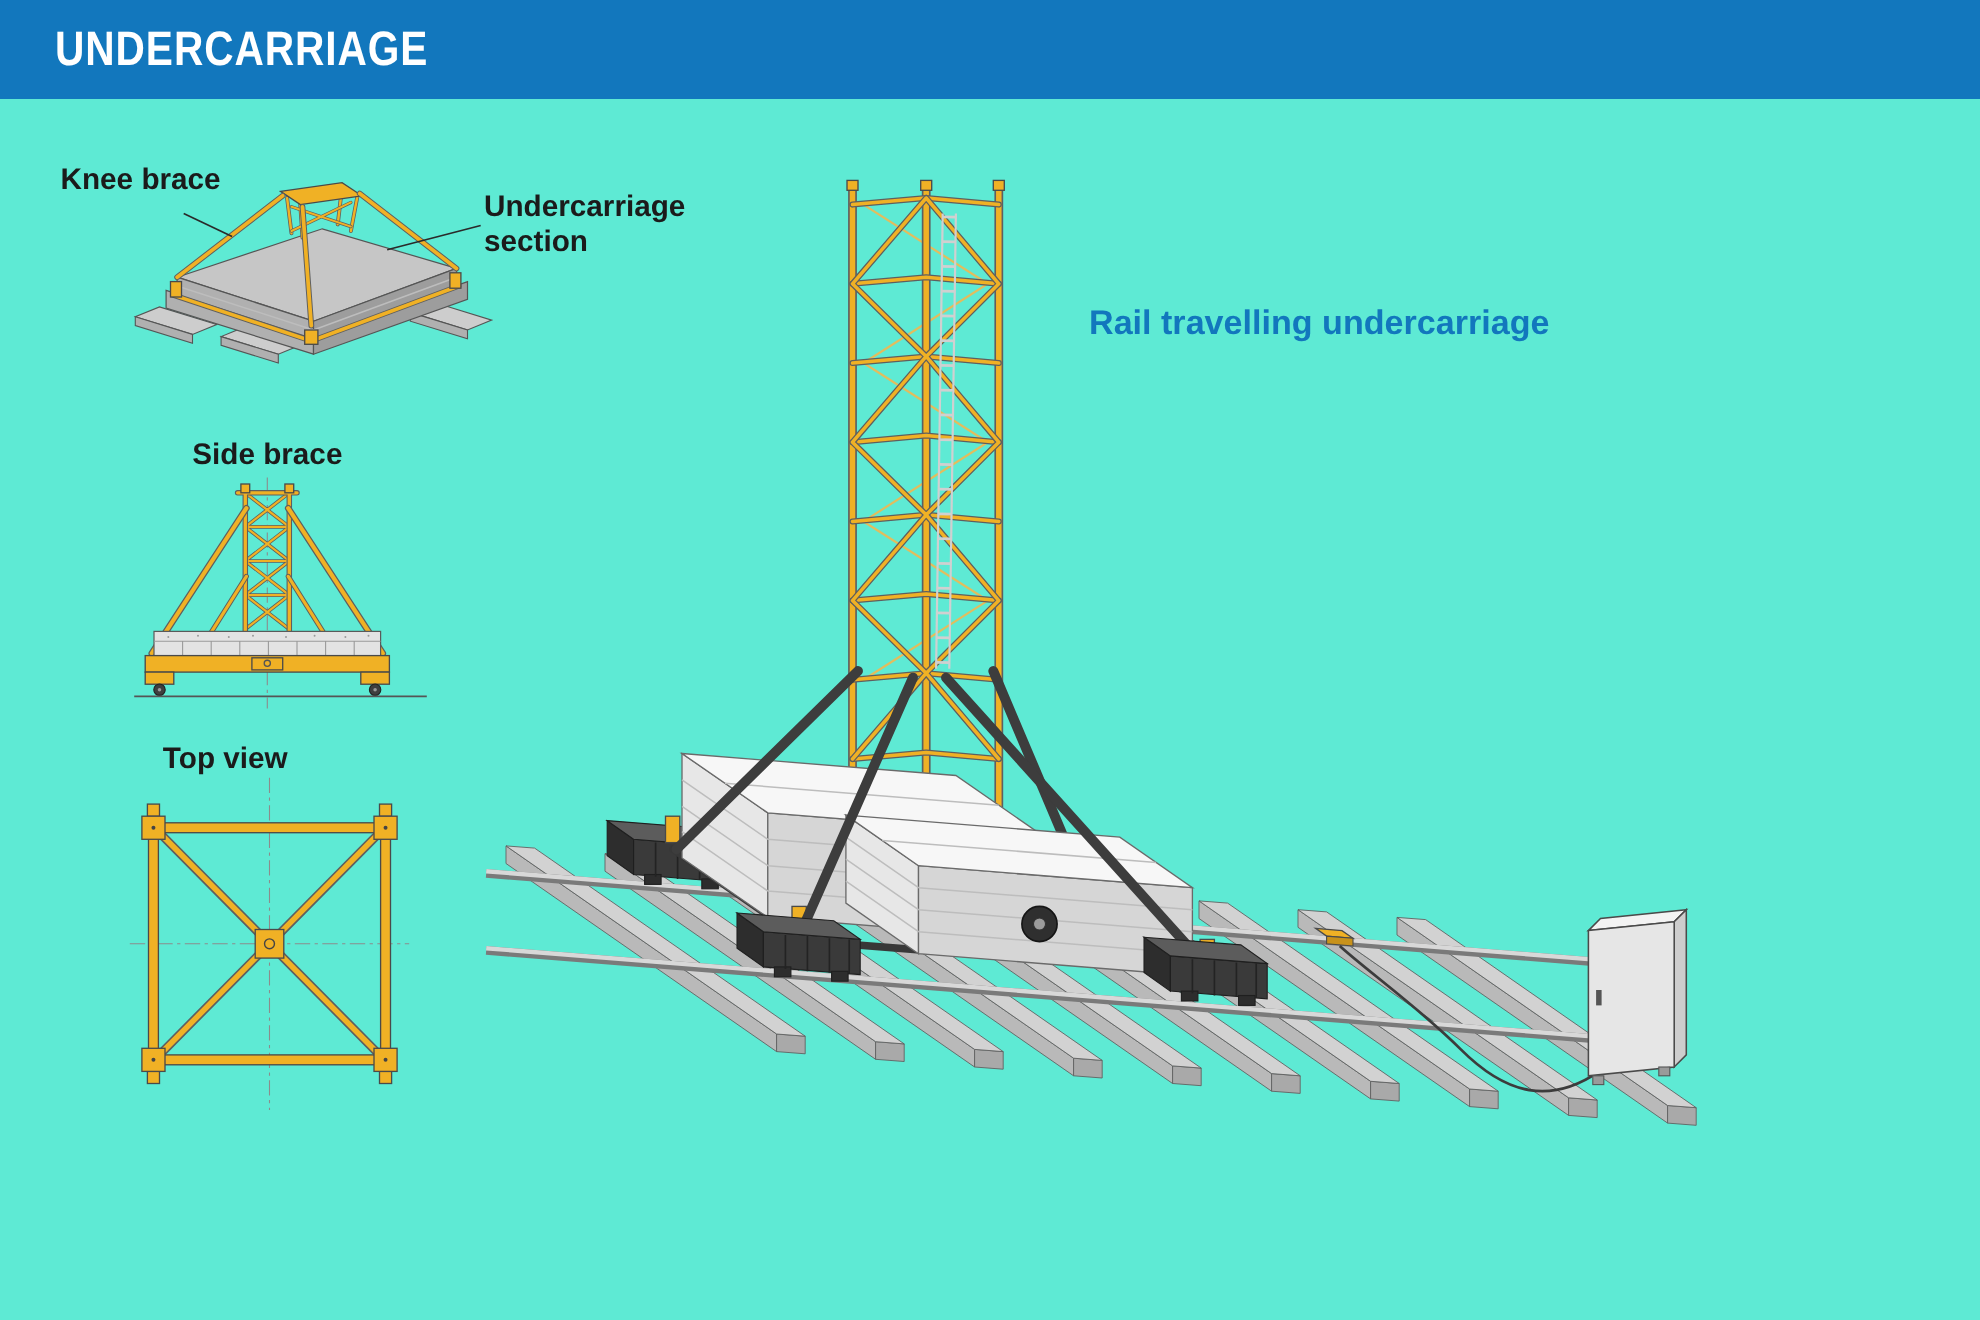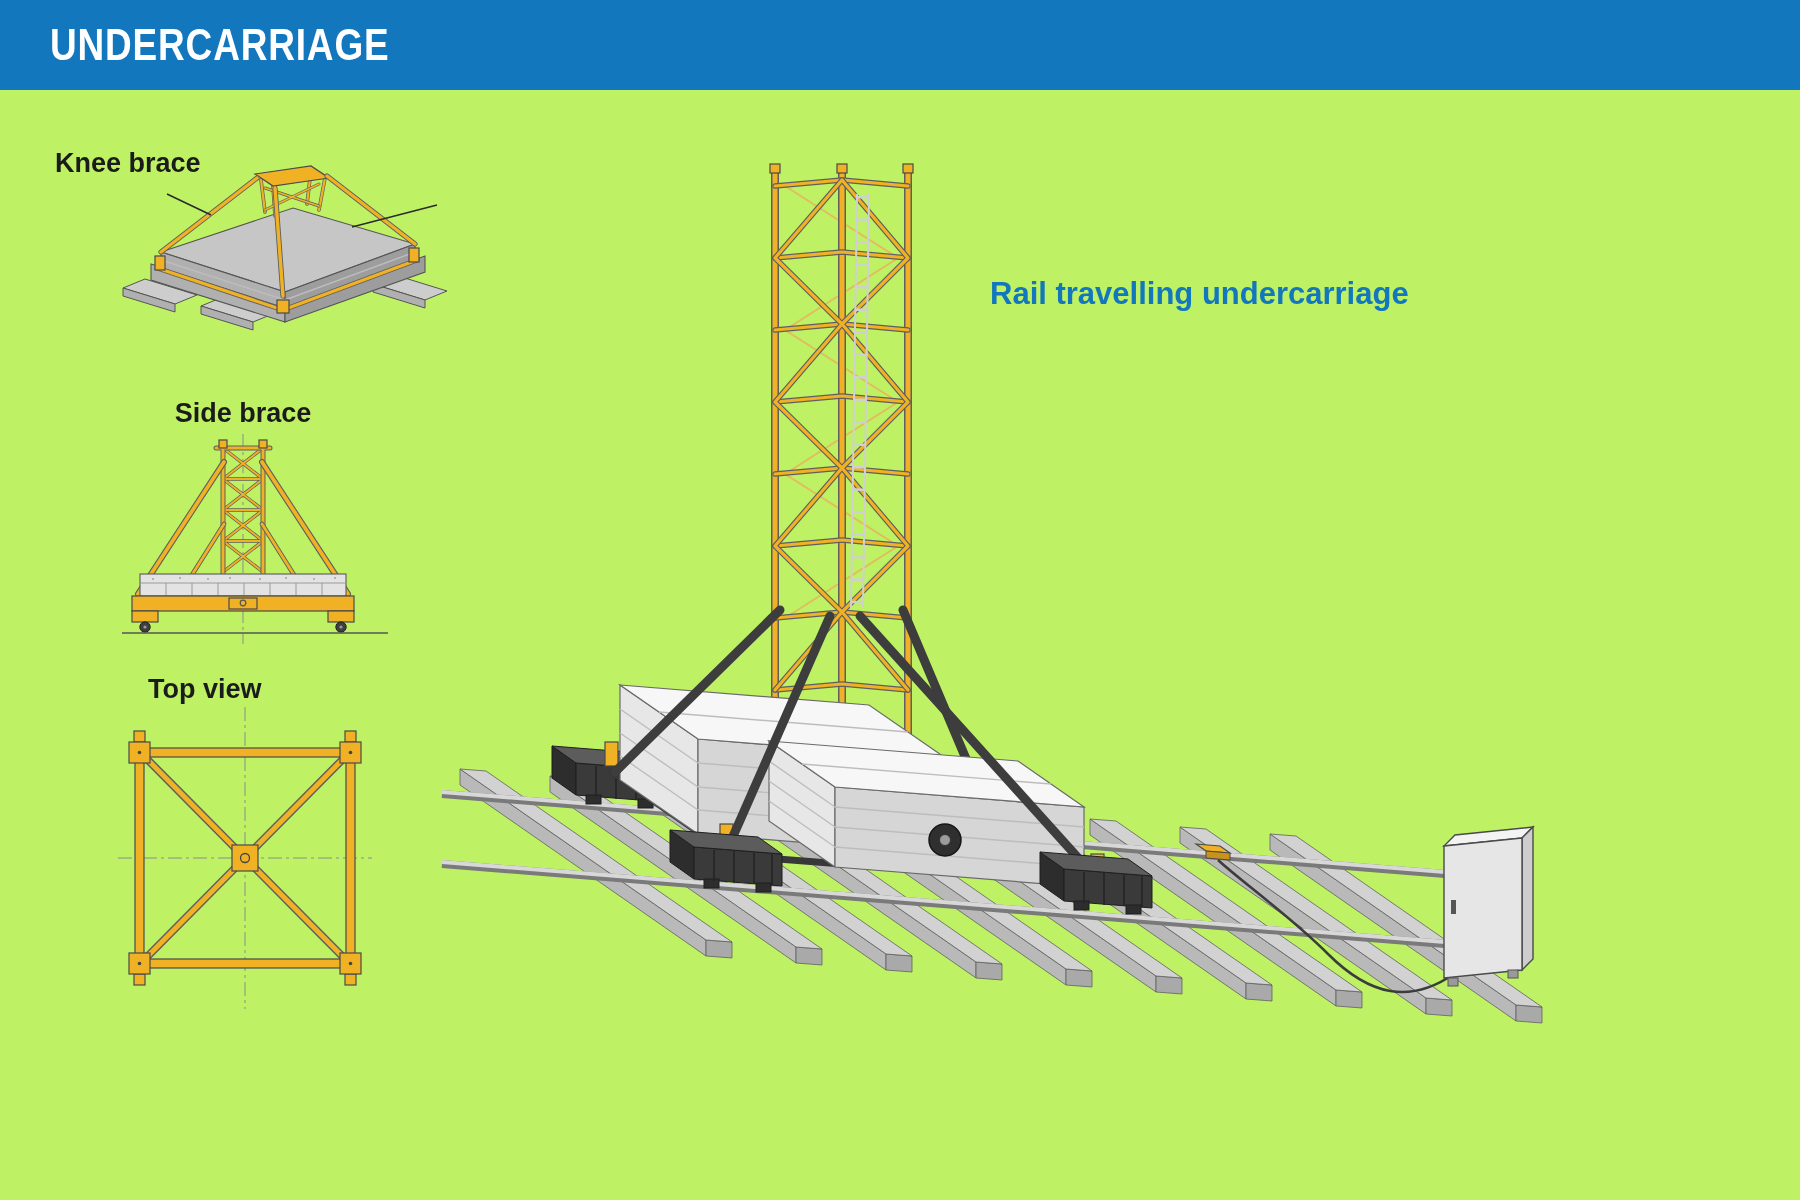--- a/index.html
+++ b/index.html
@@ -1,17 +1,17 @@
 <!DOCTYPE html>
 <html style="--header-bg: #1277bd; --accent-blue: #1277bd; --crane-yellow: #f0b125; --crane-yellow-dark: #c8921b; --brace-dark: #3d3d3d; --outline: #4a4a4a; --ballast-white: #f7f7f7; --label-black: #1b1b1b;"><head>
 <meta charset="utf-8">
 <style>
   * { box-sizing: border-box; }
   html,body { margin:0; padding:0; background:#fff; }
-  .page { position:relative; width:1800px; height:1200px; background:#bef264; overflow:hidden;
+  .page { position:relative; width:1800px; height:1200px; background:#5eead4; overflow:hidden;
           font-family:"Liberation Sans", sans-serif; }
 
   .header { position:absolute; left:0; top:0; width:1800px; height:90px;
             background:var(--header-bg,#1277bd); display:flex; align-items:center; padding-left:50px; }
   .title  { margin:0; color:#fff; font-size:44px; font-weight:700; letter-spacing:1px;
             transform:scaleX(.84); transform-origin:left center; white-space:nowrap; }
 
   .lbl { position:absolute; font-weight:700; font-size:27px; color:var(--label-black,#1b1b1b); line-height:1.18; }
   .lbl.knee  { left:55px;  top:148px; }
   .lbl.ucsec { left:440px; top:172px; width:215px; }
@@ -57,20 +57,21 @@
 </head>
 <body>
 
 <div class="page">
 
   <header class="header">
     <h1 class="title">UNDERCARRIAGE</h1>
   </header>
 
   <div class="lbl knee">Knee brace</div>
+  <div class="lbl ucsec">Undercarriage section</div>
   <div class="lbl sv">Side brace</div>
   <div class="lbl tv">Top view</div>
   <div class="lbl rail">Rail travelling undercarriage</div>
 
   <figure class="fig iso">
     <svg viewBox="0 0 350 200" width="350" height="200">
       <g>
         <polygon class="pad-top" points="8,140 60,156 82,147 30,131"></polygon>
         <polygon class="pad-front" points="8,140 60,156 60,164 8,148"></polygon>
         <polygon class="pad-top" points="86,158 138,174 160,165 108,149"></polygon>

